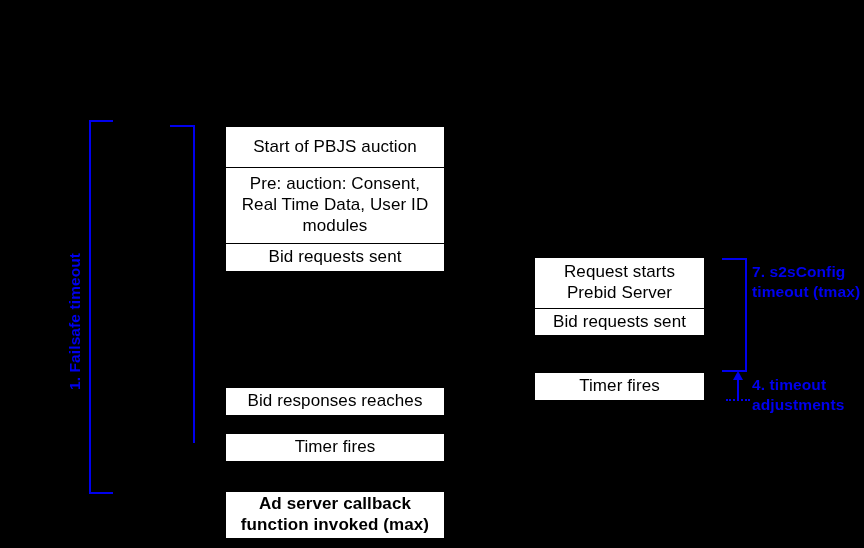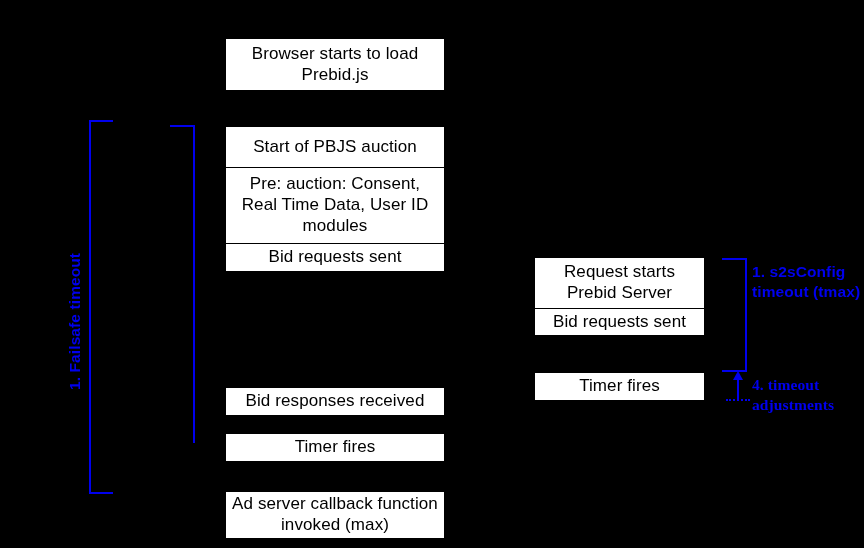--- a/index.html
+++ b/index.html
@@ -87,45 +87,42 @@
     border-left: 5px solid transparent;
     border-right: 5px solid transparent;
     border-bottom: 9px solid #0000ee;
   }
 </style>
 </head>
 <body>
 
 <div id="canvas">
 
-  <div class="box" style="left:225px; top:38px; width:220px; height:53px;">
-    <span>Browser starts to load Prebid.js</span>
-  </div>
 
   <div class="box" style="left:225px; top:167px; width:220px; height:77px;">
     <span>Pre: auction: Consent, Real Time Data, User ID modules</span>
   </div>
 
   <div class="box" style="left:225px; top:126px; width:220px; height:42px;">
     <span>Start of PBJS auction</span>
   </div>
 
   <div class="box" style="left:225px; top:243px; width:220px; height:29px;">
     <span>Bid requests sent</span>
   </div>
 
   <div class="box" style="left:225px; top:387px; width:220px; height:29px;">
-    <span>Bid responses received</span>
+    <span>Bid responses reaches</span>
   </div>
 
   <div class="box" style="left:225px; top:433px; width:220px; height:29px;">
     <span>Timer fires</span>
   </div>
 
-  <div class="box" style="left:225px; top:491px; width:220px; height:48px;">
+  <div class="box" style="left:225px; top:491px; width:220px; height:48px;font-weight:bold;">
     <span>Ad server callback function invoked (max)</span>
   </div>
 
   <div class="box" style="left:534px; top:257px; width:171px; height:52px;">
     <span>Request starts Prebid Server</span>
   </div>
 
   <div class="box" style="left:534px; top:308px; width:171px; height:28px;">
     <span>Bid requests sent</span>
   </div>
@@ -138,22 +135,22 @@
   <div class="hline" style="left:89px; top:120px; width:24px;"></div>
   <div class="hline" style="left:89px; top:492px; width:24px;"></div>
   <div class="ann-vertical" style="left:66px; top:390px;">1. Failsafe timeout</div>
 
   <div class="vline" style="left:193px; top:125px; height:318px;"></div>
   <div class="hline" style="left:170px; top:125px; width:25px;"></div>
 
   <div class="vline" style="left:745px; top:258px; height:114px;"></div>
   <div class="hline" style="left:722px; top:258px; width:25px;"></div>
   <div class="hline" style="left:722px; top:370px; width:25px;"></div>
-  <div class="ann left-align" style="left:752px; top:262px; width:112px;">1. s2sConfig
+  <div class="ann left-align" style="left:752px; top:262px; width:112px;">7. s2sConfig
 timeout (tmax)</div>
 
   <div class="arrow-shaft" style="left:737px; top:378px; height:21px;"></div>
   <div class="arrow-head" style="left:733px; top:371px;"></div>
   <div class="dotline" style="left:726px; top:399px; width:24px;"></div>
-  <div class="ann left-align" style="left:752px; top:375px; width:112px;font-family:Liberation Serif, serif;">4. timeout
+  <div class="ann left-align" style="left:752px; top:375px; width:112px;">4. timeout
 adjustments</div>
 
 </div>
 
 </body></html>

